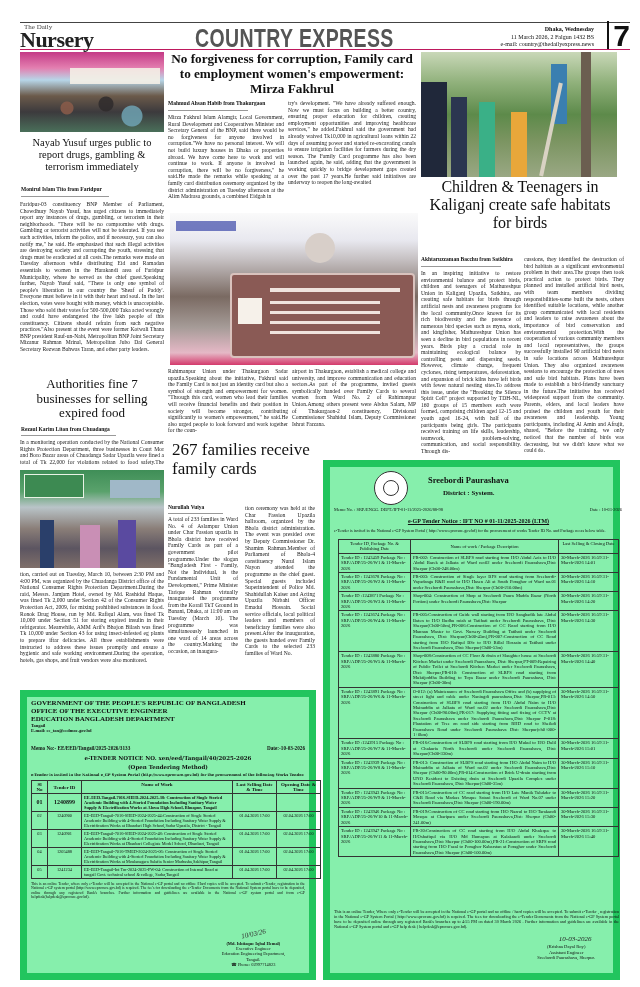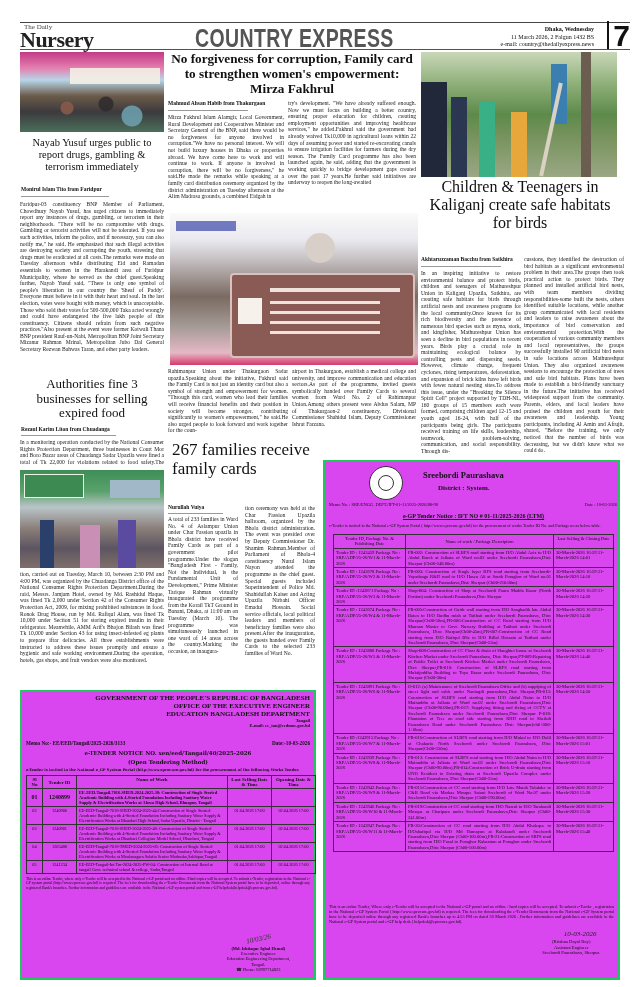--- a/index.html
+++ b/index.html
@@ -10,21 +10,21 @@
 .logo-small{left:4px;top:0px;font-size:7px;color:#444;font-family:"Liberation Serif",serif}
 .logo{left:0;top:4px;font-size:22px;font-weight:bold;font-family:"Liberation Serif",serif;color:#222;letter-spacing:-0.5px}
 .section{left:175px;top:1px;font-size:25px;font-weight:bold;font-family:"Liberation Sans",sans-serif;color:#555;letter-spacing:0.5px;transform:scaleX(0.78);transform-origin:left top}
 .dateblk{right:36px;top:3px;text-align:right;font-size:6px;line-height:7.5px;font-family:"Liberation Serif",serif}
 .pagenum{right:0;top:-2px;font-size:30px;font-weight:bold;font-family:"Liberation Sans",sans-serif;border-left:2px solid #111;padding-left:4px;height:28px;line-height:30px}
 .photo{overflow:hidden}
 .headline{font-family:"Liberation Serif",serif;text-align:center;color:#111;line-height:1.12}
 .byline{font-size:5.5px;font-weight:bold;font-family:"Liberation Serif",serif}
 .body{font-size:5.6px;line-height:6.6px;text-align:justify;font-family:"Liberation Serif",serif;color:#222;overflow:hidden}
 .rule{height:1px;background:#999}
-.box{border:2px solid #22c55e;background:#d946ef}
+.box{border:7px solid #22c55e;background:#86efac}
 table{border-collapse:collapse;width:100%}
 td,th{border:1px solid #333;font-size:4.6px;line-height:5.4px;vertical-align:top;padding:1px 2px;font-family:"Liberation Serif",serif;text-align:left;font-weight:normal}
 th{text-align:center;font-weight:bold}
 .tb td,.tb th{font-size:4.3px;line-height:5px}
 .seal{border-radius:50%;border:1.5px solid #333;background:#fff}
 </style>
 </head>
 <body>
 
 <div class="abs masthead">
@@ -41,34 +41,34 @@
 
 <div class="abs photo" style="left:20px;top:52px;width:144px;height:80px;background:linear-gradient(180deg,#c43a86 0%,#e37fb0 20%,#b7d6e8 35%,#6b5a4a 55%,#3c3a3d 75%,#4a6f5a 100%)">
   <div class="abs" style="left:50px;top:16px;width:90px;height:16px;background:#f4f0e6;opacity:.9"></div>
   <div class="abs" style="left:8px;top:40px;width:130px;height:40px;background:radial-gradient(circle at 30% 40%,#8b5c4a 0 6px,transparent 7px),radial-gradient(circle at 60% 30%,#2f2b2c 0 7px,transparent 8px),radial-gradient(circle at 80% 60%,#6fa3b3 0 10px,transparent 11px);opacity:.85"></div>
 </div>
 <div class="abs headline" style="left:20px;top:137px;width:144px;font-size:10.5px">Nayab Yusuf urges public to report drugs, gambling &amp; terrorism immediately</div>
 <div class="abs byline" style="left:21px;top:186px">Monirul Islam Tito from Faridpur</div>
 <div class="abs rule" style="left:21px;top:196px;width:88px"></div>
 <div class="abs body" style="left:20px;top:201px;width:144px;height:189px">Faridpur-03 constituency BNP Member of Parliament, Chowdhury Nayab Yusuf, has urged citizens to immediately report any instances of drugs, gambling, or terrorism in their neighborhoods. "There will be no compromise with drugs. Gambling or terrorist activities will not be tolerated. If you see such activities, inform the police, and if necessary, you can also notify me," he said. He emphasized that such illegal activities are destroying society and corrupting the youth, stressing that drugs must be eradicated at all costs.The remarks were made on Tuesday afternoon while distributing Eid and Ramadan essentials to women in the Harakandi area of Faridpur Municipality, where he served as the chief guest.Speaking further, Nayab Yusuf said, "There is only one symbol of people's liberation in our country the 'Sheaf of Paddy'. Everyone must believe in it with their heart and soul. In the last election, votes were bought with money, which is unacceptable. Those who sold their votes for 500-500,000 Taka acted wrongly and could have endangered the five lakh people of this constituency. Citizens should refrain from such negative practices."Also present at the event were former Kotwali Thana BNP president Rauf-un-Nabi, Metropolitan BNP Joint Secretary Mizanur Rahman Mrinal, Metropolitan Jubo Dal General Secretary Rezwan Bahwas Taran, and other party leaders.</div>
 
-<div class="abs headline" style="left:22px;top:377px;width:140px;font-size:13px">Authorities fine 3 businesses for selling expired food</div>
+<div class="abs headline" style="left:22px;top:377px;width:140px;font-size:13px">Authorities fine 7 businesses for selling expired food</div>
 <div class="abs byline" style="left:21px;top:426px">Rezaul Karim Liton from Chuadanga</div>
 <div class="abs rule" style="left:21px;top:435px;width:95px"></div>
 <div class="abs body" style="left:20px;top:439px;width:144px;height:28px">In a monitoring operation conducted by the National Consumer Rights Protection Department, three businesses in Court Mor and Boro Bazar areas of Chuadanga Sadar Upazila were fined a total of Tk 22,000 for violations related to food safety.The opera-</div>
 <div class="abs photo" style="left:20px;top:470px;width:144px;height:98px;background:linear-gradient(180deg,#3f8e57 0%,#5aa26c 22%,#b9c4c8 38%,#8a7e78 60%,#5c5561 80%,#7f6f6a 100%)">
   <div class="abs" style="left:4px;top:4px;width:60px;height:24px;background:#3d8a52;border:1px solid #e9f2e5"></div>
   <div class="abs" style="left:90px;top:10px;width:50px;height:18px;background:#a0b8c8"></div>
   <div class="abs" style="left:20px;top:50px;width:14px;height:48px;background:#2a3f6a"></div>
   <div class="abs" style="left:60px;top:55px;width:20px;height:43px;background:#c98fb5"></div>
   <div class="abs" style="left:98px;top:50px;width:18px;height:48px;background:#5a4aa0"></div>
 </div>
 <div class="abs body" style="left:20px;top:571px;width:144px;height:108px">tion, carried out on Tuesday, March 10, between 2:30 PM and 4:00 PM, was organized by the Chuadanga District office of the National Consumer Rights Protection Department.During the raid, Messrs. Jamjam Hotel, owned by Md. Rashidul Haque, was fined Tk 2,000 under Section 42 of the Consumer Rights Protection Act, 2009, for mixing prohibited substances in food. Ronok Drug House, run by Md. Rafiqul Alam, was fined Tk 10,000 under Section 51 for storing expired insulin in their refrigerator. Meanwhile, AMM Arif's Bhojon Bilash was fined Tk 10,000 under Section 43 for using insect-infested eg plants to prepare iftar delicacies. All three establishments were instructed to address these issues promptly and ensure a hygienic and safe working environment.During the operation, hotels, gas shops, and fruit vendors were also monitored.</div>
 
-<div class="abs headline" style="left:168px;top:52px;width:248px;font-size:13.2px;font-weight:bold">No forgiveness for corruption, Family card to strengthen women's empowerment: Mirza Fakhrul</div>
+<div class="abs headline" style="left:168px;top:52px;width:248px;font-size:13.2px;font-weight:bold">No forgiveness for corruption, Family card to employment women's empowerment: Mirza Fakhrul</div>
 <div class="abs byline" style="left:168px;top:100px">Mahmud Ahsan Habib from Thakurgaon</div>
 <div class="abs rule" style="left:168px;top:110px;width:80px"></div>
 <div class="abs body" style="left:168px;top:114px;width:116px;height:93px">Mirza Fakhrul Islam Alamgir, Local Government, Rural Development and Cooperatives Minister and Secretary General of the BNP, said there would be no forgiveness for anyone involved in corruption."We have no personal interest. We will not build luxury houses in Dhaka or properties abroad. We have come here to work and will continue to work. If anyone is involved in corruption, there will be no forgiveness," he said.He made the remarks while speaking at a family card distribution ceremony organized by the district administration on Tuesday afternoon at the Alim Madrasa grounds, a combined Eidgah in</div>
 <div class="abs body" style="left:288px;top:100px;width:128px;height:110px">try's development. "We have already suffered enough. Now we must focus on building a better country, ensuring proper education for children, creating employment opportunities and improving healthcare services," he added.Fakhrul said the government had already waived Tk10,000 in agricultural loans within 22 days of assuming power and started re-excavating canals to ensure irrigation facilities for farmers during the dry season. The Family Card programme has also been launched again, he said, adding that the government is working quickly to bridge development gaps created over the past 17 years.He further said initiatives are underway to reopen the long-awaited</div>
 <div class="abs photo" style="left:170px;top:213px;width:248px;height:152px;background:linear-gradient(180deg,#fafafa 0%,#e8e8ef 18%,#c7c2c4 30%,#7a6a62 55%,#a59b97 75%,#e5b8c6 92%,#d43a6c 100%)">
   <div class="abs" style="left:6px;top:8px;width:60px;height:10px;background:#3a47a8;opacity:.7"></div>
   <div class="abs" style="left:60px;top:60px;width:185px;height:85px;background:#8a5a55;border:2px solid #d9c2bd;border-radius:4px"></div>
   <div class="abs" style="left:68px;top:85px;width:24px;height:26px;background:#f6f1ea"></div>
   <div class="abs" style="left:100px;top:75px;width:130px;height:4px;background:#f0e3de"></div>
   <div class="abs" style="left:100px;top:88px;width:110px;height:3px;background:#f0e3de"></div>
@@ -95,21 +95,21 @@
   <div class="abs" style="left:128px;top:30px;width:4px;height:95px;background:#d9d2c3;transform:rotate(12deg)"></div>
   <div class="abs" style="left:160px;top:0;width:10px;height:125px;background:#6b5e50"></div>
 </div>
 <div class="abs headline" style="left:420px;top:178px;width:200px;font-size:16px">Children &amp; Teenagers in Kaliganj create safe habitats for birds</div>
 <div class="abs byline" style="left:421px;top:256px">Akhtaruzzaman Bacchu from Satkhira</div>
 <div class="abs rule" style="left:421px;top:266px;width:80px"></div>
 <div class="abs body" style="left:421px;top:270px;width:100px;height:186px">In an inspiring initiative to restore environmental balance and protect birds, children and teenagers of Mathureshpur Union in Kaliganj Upazila, Satkhira, are creating safe habitats for birds through artificial nests and awareness programs for the local community.Once known for its rich biodiversity and the presence of numerous bird species such as myna, stork, and kingfisher, Mathureshpur Union has seen a decline in bird populations in recent years. Birds play a crucial role in maintaining ecological balance by controlling pests and dispersing seeds. However, climate change, frequent cyclones, rising temperatures, deforestation, and expansion of brick kilns have left birds with fewer natural nesting sites.To address this issue, under the "Breaking the Silence Spirit Cell" project supported by TDH-NL, 160 groups of 15 members each were formed, comprising children aged 12-15 and youth aged 16-24, with half of the participants being girls. The participants received training on life skills, leadership, teamwork, problem-solving, communication, and social responsibility. Through dis-</div>
 <div class="abs body" style="left:524px;top:256px;width:100px;height:200px">cussions, they identified the destruction of bird habitats as a significant environmental problem in their area.The groups then took practical action to protect birds. They planned and installed artificial bird nests, with team members dividing responsibilities-some built the nests, others identified suitable locations, while another group communicated with local residents and leaders to raise awareness about the importance of bird conservation and environmental protection.With the cooperation of various community members and local representatives, the groups successfully installed 90 artificial bird nests in safe locations across Mathureshpur Union. They also organized awareness sessions to encourage the protection of trees and safe bird habitats. Plans have been made to establish a bird-friendly sanctuary in the future.The initiative has received widespread support from the community. Parents, elders, and local leaders have praised the children and youth for their awareness and leadership. Young participants, including Al Amin and Afrujit, shared, "Before the training, we only noticed that the number of birds was decreasing, but we didn't know what we could do.</div>
 
 <div class="abs box" style="left:20px;top:690px;width:296px;height:290px;padding:2px 4px">
-  <div style="text-align:right;font-weight:bold;font-family:'Liberation Serif',serif;font-size:7px;line-height:8px">
+  <div style="text-align:left;font-weight:bold;font-family:'Liberation Serif',serif;font-size:7px;line-height:8px">
     <div>GOVERNMENT OF THE PEOPLE'S REPUBLIC OF BANGLADESH</div>
     <div>OFFICE OF THE EXECUTIVE ENGINEER</div>
     <div>EDUCATION BANGLADESH DEPARTMENT</div>
     <div style="font-size:4.5px;line-height:5px">Tangail</div>
     <div style="font-size:4.5px;line-height:5px">E-mail: ee_tan@eedmoe.gov.bd</div>
   </div>
   <div style="display:flex;justify-content:space-between;font-weight:bold;font-size:5.2px;margin-top:12px;font-family:'Liberation Serif',serif">
     <span>Memo No:- EE/EED/Tangail/2025-2026/3133</span>
     <span>Date:-10-03-2026</span>
   </div>

